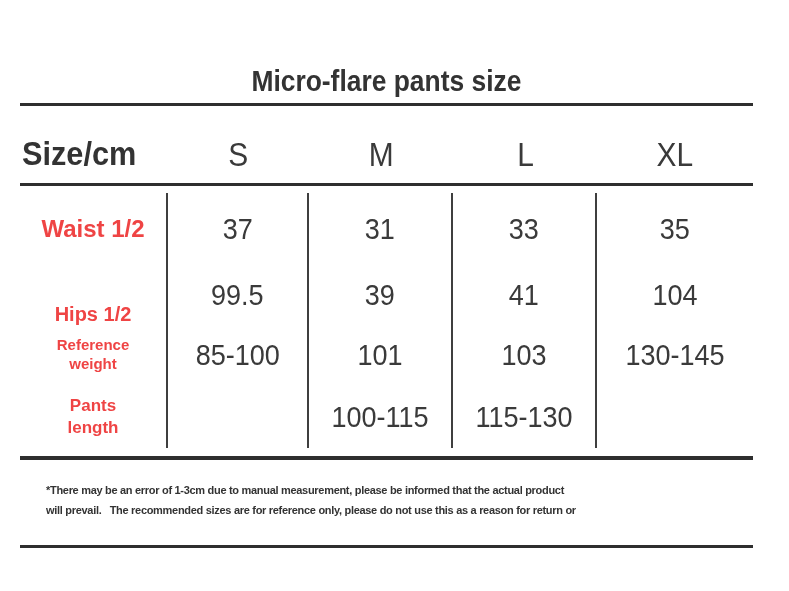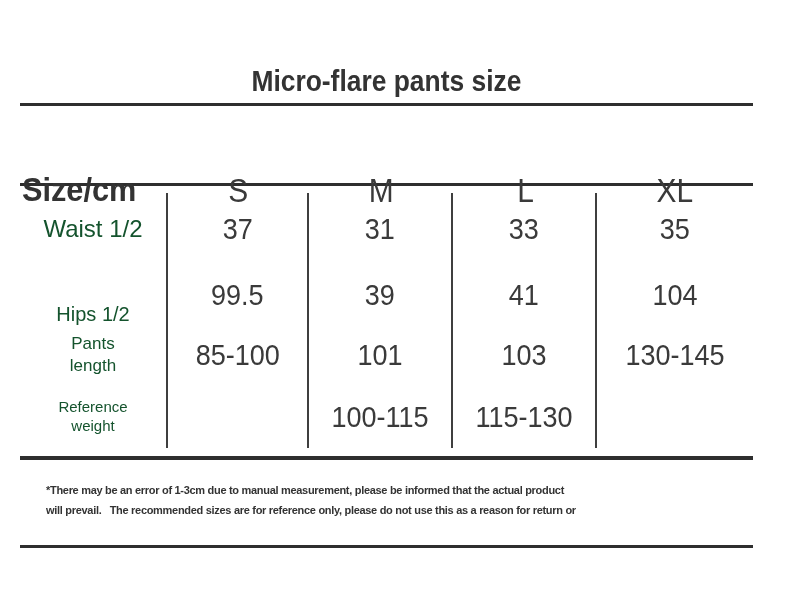--- a/index.html
+++ b/index.html
@@ -15,36 +15,36 @@
   }
   .title .cond{display:inline-block;transform:scaleX(0.88);transform-origin:center;white-space:nowrap;}
   
   .rule{left:20px;width:733px;background:#2e2e2e;}
   .rule1{top:103px;height:3px;}
   .rule2{top:183px;height:3px;}
   .rule3{top:456px;height:4px;}
   .rule4{top:545px;height:3px;}
   
   .header{
-    left:20px;top:106px;width:733px;height:96px;display:flex;align-items:center;margin-top:36px;
+    left:20px;top:106px;width:733px;height:96px;display:flex;align-items:center;
   }
   .hcell{display:flex;align-items:center;justify-content:center;height:100%;}
   .hcell.label{justify-content:flex-start;padding-left:2px;box-sizing:border-box;}
   .size-cm{font-size:33px;font-weight:700;display:inline-block;transform:scaleX(0.93);transform-origin:left center;white-space:nowrap;}
   .szletter{font-size:34px;font-weight:400;color:#3a3a3a;display:inline-block;transform:scaleX(0.88);transform-origin:center;white-space:nowrap;}
   
   .w0{width:148px;} .w1{width:141px;} .w2{width:144px;} .w3{width:144px;} .w4{width:156px;}
   
   .tbody{
     left:20px;top:193px;width:733px;height:255px;display:flex;
   }
   .col{box-sizing:border-box;display:grid;grid-template-rows:72px 59px 61px 63px;height:100%;}
   .col.divided{border-right:2px solid #3f3f3f;}
   .cell{display:flex;align-items:center;justify-content:center;text-align:center;}
-  .rowlabel{font-weight:400;color:#14532d;white-space:pre-line;line-height:1.25;}
+  .rowlabel{font-weight:700;color:#ef4444;white-space:pre-line;line-height:1.25;}
   .rl0{font-size:24px;}
   .rl1{font-size:20px;margin-top:40px;}
   .rl2{font-size:17px;}
   .rl3{font-size:15px;}
   .num{font-size:30px;font-weight:400;color:#3a3a3a;display:inline-block;transform:scaleX(0.9);transform-origin:center;white-space:nowrap;}
   
   .footnote{left:46px;top:480px;width:707px;}
   .fline{
     font-size:11px;font-weight:700;color:#333333;line-height:20px;
     white-space:pre;letter-spacing:-0.3px;
@@ -82,26 +82,26 @@
 
 <div class="abs tbody">
   <div class="col divided w0">
     <div class="cell">
       <span class="rowlabel rl0">Waist 1/2</span>
     </div>
     <div class="cell">
       <span class="rowlabel rl1">Hips 1/2</span>
     </div>
     <div class="cell">
+      <span class="rowlabel rl3">Reference
+weight</span>
+    </div>
+    <div class="cell">
       <span class="rowlabel rl2">Pants
 length</span>
-    </div>
-    <div class="cell">
-      <span class="rowlabel rl3">Reference
-weight</span>
     </div>
   </div>
 
   <div class="col divided w1">
     <div class="cell">
         <span class="num">37</span>
       </div>
     <div class="cell">
         <span class="num">99.5</span>
       </div>

